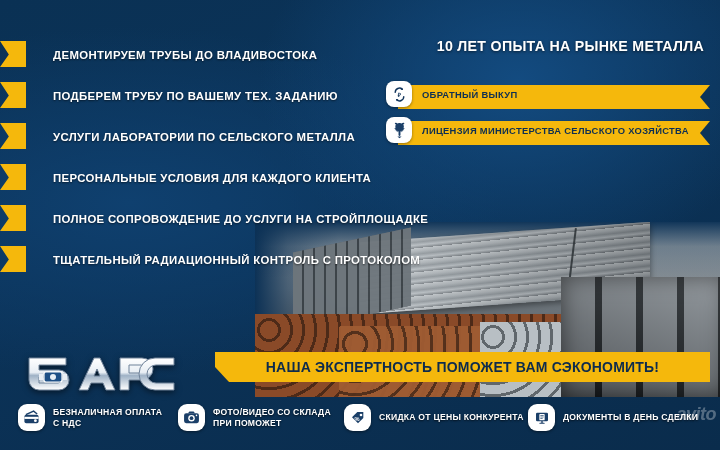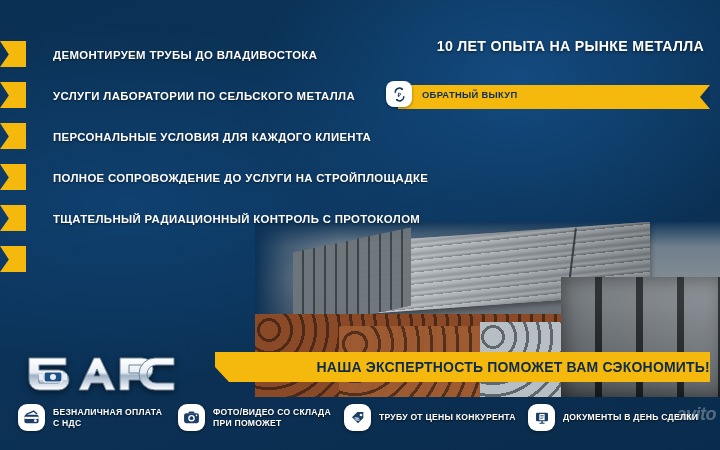--- a/index.html
+++ b/index.html
@@ -169,21 +169,21 @@
     width:160px; height:44px;
     display:flex; align-items:center;
   }
   .logo svg { filter:drop-shadow(0 2px 3px rgba(0,0,0,.5)); }
 
   
   .cta {
     position:absolute; left:215px; top:352px;
     width:495px; height:30px;
     background:#f5b80c;
-    display:flex; align-items:center; justify-content:flex-end;
+    display:flex; align-items:center; justify-content:center;
     box-shadow:0 2px 5px rgba(0,0,0,.5);
     clip-path:polygon(0 0, 100% 0, 100% 100%, 14px 100%, 0 50%);
   }
   .cta span {
     color:#0d2b4d;
     font-size:14px; font-weight:bold; letter-spacing:.2px;
     white-space:nowrap;
   }
 
   
@@ -235,20 +235,21 @@
     <div class="tab" style="top:41px"></div>
     <div class="tab" style="top:82px"></div>
     <div class="tab" style="top:123px"></div>
     <div class="tab" style="top:164px"></div>
     <div class="tab" style="top:205px"></div>
     <div class="tab" style="top:246px"></div>
   </div>
 
   <div class="bullets">
     <div class="bullet">ДЕМОНТИРУЕМ ТРУБЫ ДО ВЛАДИВОСТОКА</div>
+    <div class="bullet">ПОДБЕРЕМ ТРУБУ ПО ВАШЕМУ ТЕХ. ЗАДАНИЮ</div>
     <div class="bullet">УСЛУГИ ЛАБОРАТОРИИ ПО СЕЛЬСКОГО МЕТАЛЛА</div>
     <div class="bullet">ПЕРСОНАЛЬНЫЕ УСЛОВИЯ ДЛЯ КАЖДОГО КЛИЕНТА</div>
     <div class="bullet">ПОЛНОЕ СОПРОВОЖДЕНИЕ ДО УСЛУГИ НА СТРОЙПЛОЩАДКЕ</div>
     <div class="bullet">ТЩАТЕЛЬНЫЙ РАДИАЦИОННЫЙ КОНТРОЛЬ С ПРОТОКОЛОМ</div>
   </div>
 
   <div class="headline">10 ЛЕТ ОПЫТА НА РЫНКЕ МЕТАЛЛА</div>
 
   <div class="badges">
 
@@ -260,20 +261,31 @@
           <path d="M18 15a6 6 0 0 1-10 4.5" fill="none" stroke="#12355c" stroke-width="2" stroke-linecap="round"></path>
           <path d="M16 2.5l.6 3.2-3.2-.3z" fill="#12355c"></path>
           <path d="M8 21.5l-.6-3.2 3.2.3z" fill="#12355c"></path>
           <text x="12" y="15.4" font-size="8" font-family="Liberation Sans, sans-serif" font-weight="bold" fill="#12355c" text-anchor="middle">₽</text>
         </svg>
       </div>
       <div class="badge-label">ОБРАТНЫЙ ВЫКУП</div>
     </div>
 
 
+    <div class="badge">
+      <div class="badge-bar"></div>
+      <div class="badge-icon">
+        <svg width="17" height="18" viewBox="0 0 24 26">
+          <path d="M12 3c1.6 0 2.4 1 2.4 1S16 2.2 18 2.6c1 .2 1.3 1.3.6 1.9-.7.6-1.6.3-1.6.3s1.3 1.2 1.3 3.1c0 1.4-.7 2.2-.7 2.2l2.4 1.1-2.6.5 1.4 1.6-2.3-.2.6 1.9-2-.9-.2 2-1.6-1.4-1.3 1.8-1.3-1.8-1.6 1.4-.2-2-2 .9.6-1.9-2.3.2 1.4-1.6-2.6-.5 2.4-1.1S6 9.3 6 7.9c0-1.9 1.3-3.1 1.3-3.1s-.9.3-1.6-.3c-.7-.6-.4-1.7.6-1.9C8.3 2.2 9.6 4 9.6 4S10.4 3 12 3z" fill="#1b3f68"></path>
+          <rect x="10.6" y="14.5" width="2.8" height="7" rx="1.2" fill="#1b3f68"></rect>
+          <path d="M9 22.5h6l-3 2.5z" fill="#1b3f68"></path>
+        </svg>
+      </div>
+      <div class="badge-label">ЛИЦЕНЗИЯ МИНИСТЕРСТВА СЕЛЬСКОГО ХОЗЯЙСТВА</div>
+    </div>
 
   </div>
 
   <div class="logo">
     <svg width="160" height="44" viewBox="0 0 160 44">
       <defs>
         <linearGradient id="pipe" x1="0" y1="0" x2="0" y2="1">
           <stop offset="0" stop-color="#ffffff"></stop>
           <stop offset="0.45" stop-color="#e8eef4"></stop>
           <stop offset="0.55" stop-color="#9fb2c6"></stop>
@@ -338,21 +350,21 @@
 
     <div class="foot-item" style="left:344px">
       <div class="foot-icon">
         <svg width="16" height="16" viewBox="0 0 24 24">
           <path d="M3 11 L11 3 h9 v9 l-8 8z" fill="#1b3f68"></path>
           <circle cx="16.5" cy="7.5" r="2" fill="#ffffff"></circle>
           <text x="10.5" y="16" font-size="8.5" font-family="Liberation Sans, sans-serif" font-weight="bold" fill="#ffffff" text-anchor="middle">%</text>
         </svg>
       </div>
       <div class="foot-text">
-        <div>ТРУБУ ОТ ЦЕНЫ КОНКУРЕНТА</div>
+        <div>СКИДКА ОТ ЦЕНЫ КОНКУРЕНТА</div>
         <div></div>
       </div>
     </div>
 
     <div class="foot-item" style="left:528px">
       <div class="foot-icon">
         <svg width="16" height="16" viewBox="0 0 24 24">
           <rect x="3" y="4" width="18" height="13" rx="2" fill="#1b3f68"></rect>
           <rect x="8" y="19" width="8" height="1.8" rx=".9" fill="#1b3f68"></rect>
           <rect x="11" y="16.5" width="2" height="3" fill="#1b3f68"></rect>

